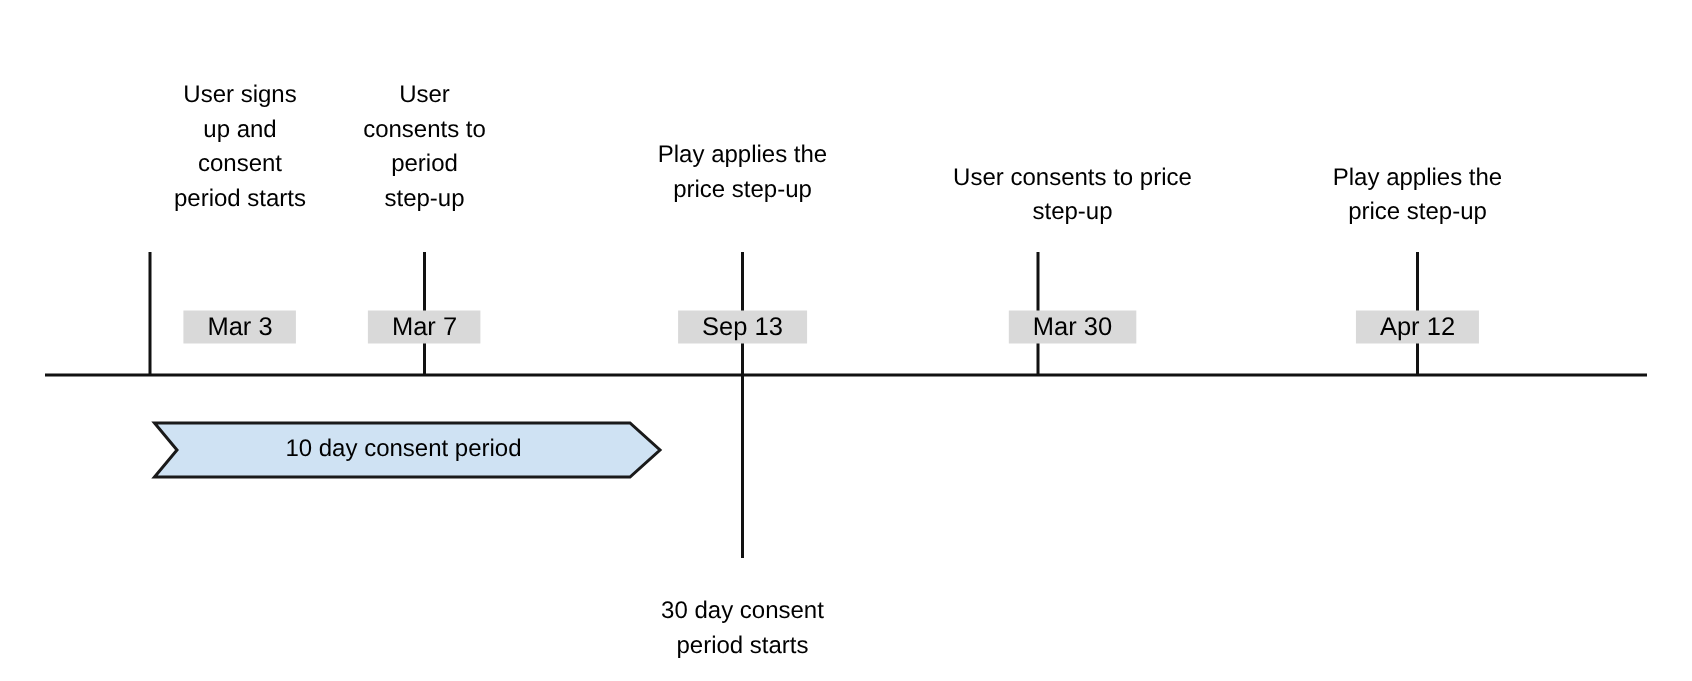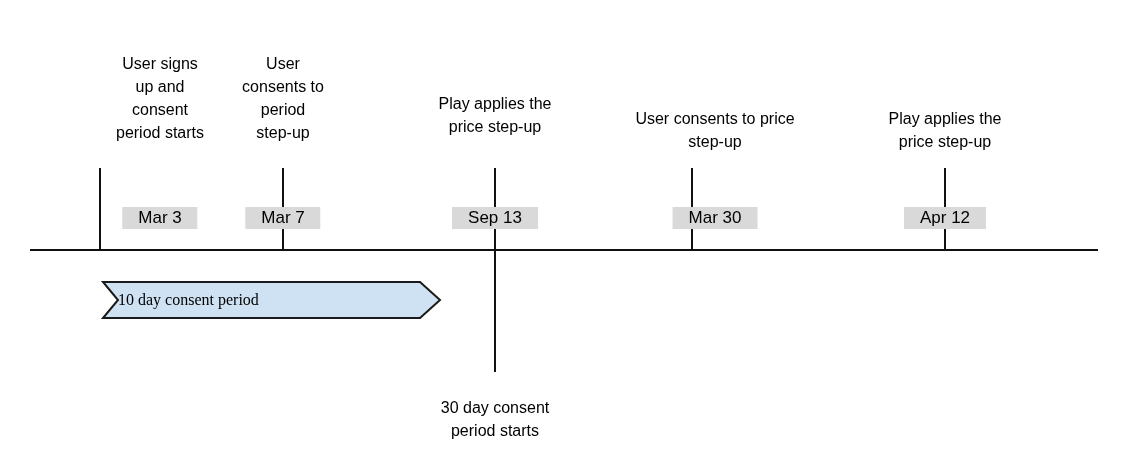--- a/index.html
+++ b/index.html
@@ -76,24 +76,23 @@
     stroke-width: 2px;
     stroke-linejoin: miter;
   }
   .period-arrow .period-label {
     position: absolute;
     left: 15px;
     right: 20px;
     top: 0;
     height: 36px;
     line-height: 36px;
-    text-align: left;
+    text-align: center;
     font-size: 16px;
     white-space: nowrap;
-    font-family: Liberation Serif, serif;
   }
   .ev1 { left: 112px; margin-left: 48px; }
   .ev2 { left: 283px; }
   .ev3 { left: 495px; }
   .ev4 { left: 715px; }
   .ev5 { left: 945px; }
 </style>
 </head>
 <body>
 

